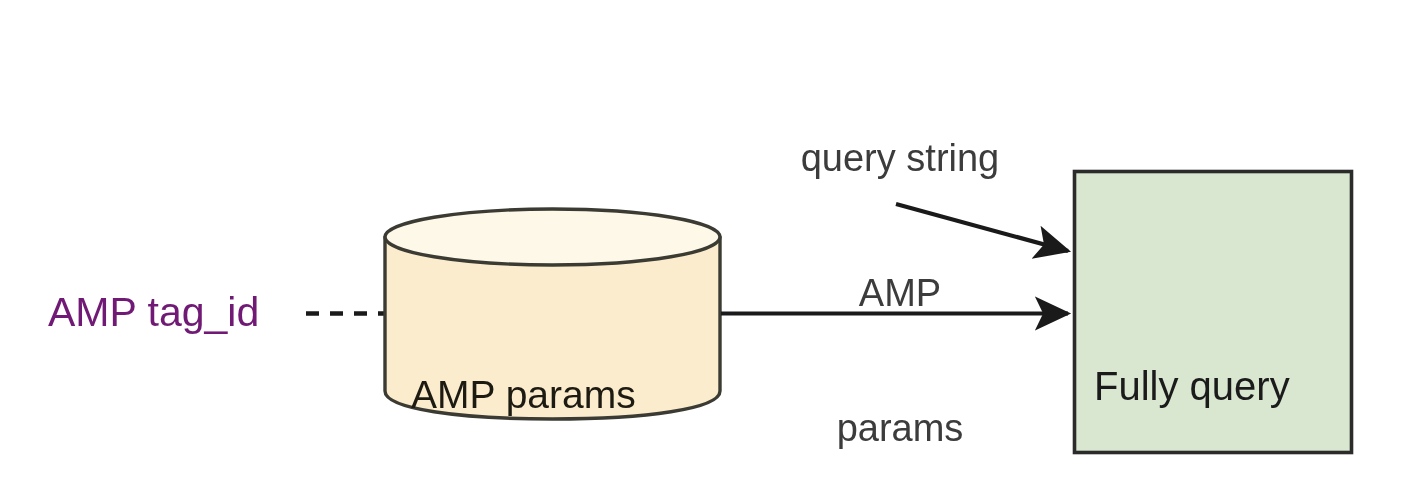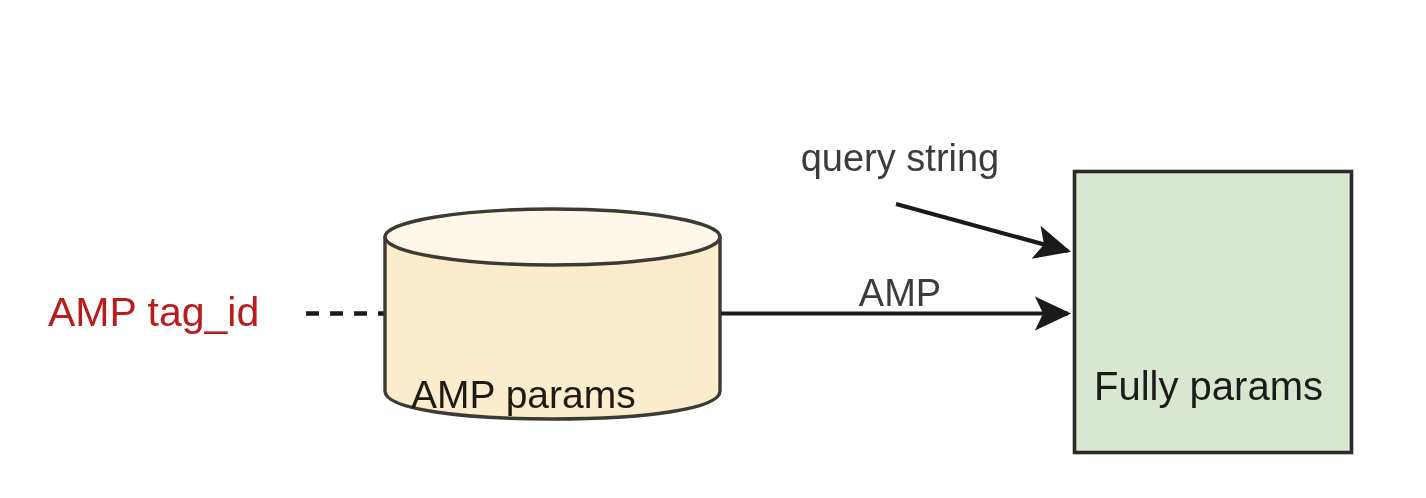--- a/index.html
+++ b/index.html
@@ -20,21 +20,21 @@
   }
   .svg-layer {
     position: absolute;
     left: 0;
     top: 0;
     width: 1426px;
     height: 498px;
   }
   .label {
     position: absolute;
-    color: #b91c1c;
+    color: #701a75;
     font-size: 40px;
     line-height: 47px;
     white-space: pre;
     letter-spacing: 0px;
   }
   
   #amp-tag-id-label {
     left: 48px;
     top: 288px;
     font-size: 41px;
@@ -101,20 +101,21 @@
   <div class="label" id="amp-tag-id-label">AMP tag_id</div>
 
   <div class="label" id="cylinder-caption">
     <div>AMP params</div>
     
   </div>
 
   <div class="label" id="amp-params-label">
     <div>query string</div>
     <div>AMP</div>
+    <div>params</div>
   </div>
 
   <div class="label" id="ortb-caption">
-    <div>Fully params</div>
+    <div>Fully query</div>
     
   </div>
 
 </div>
 
 </body></html>

